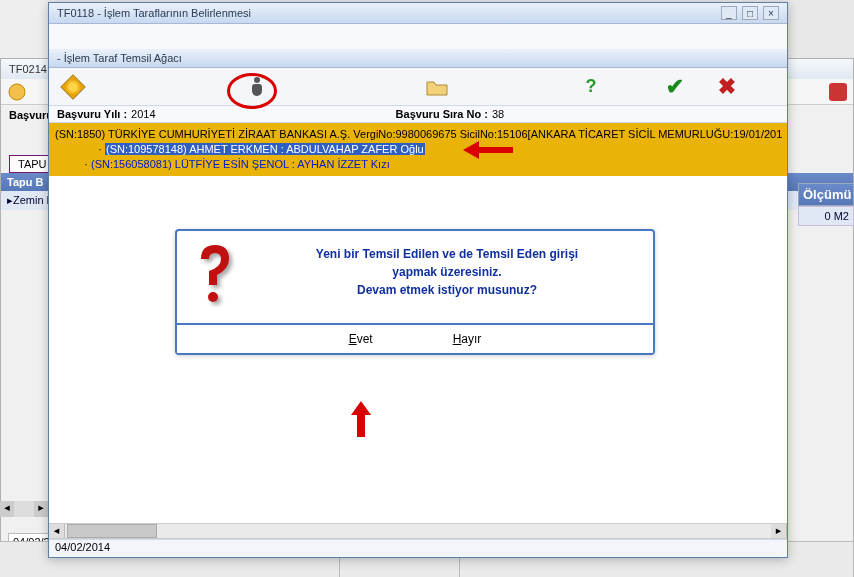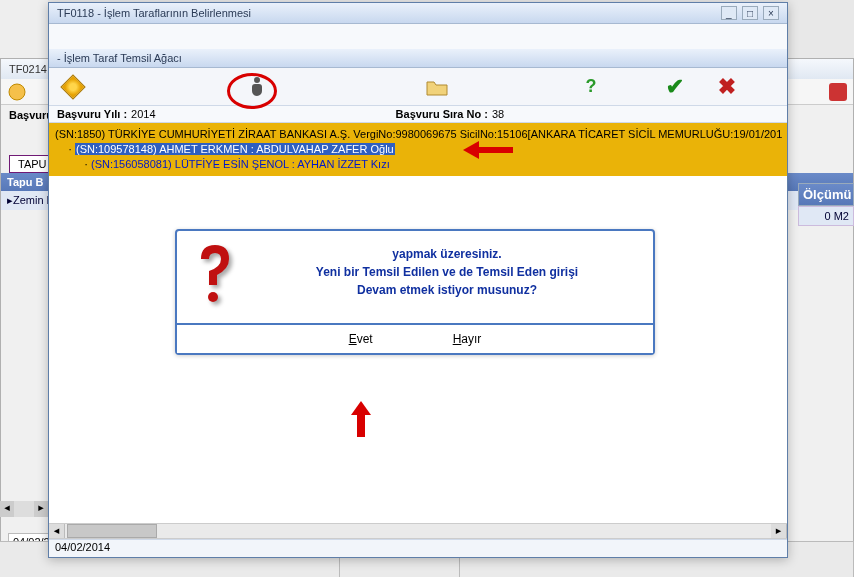--- a/index.html
+++ b/index.html
@@ -192,21 +192,21 @@
     background: #eab308;
     color: #000;
   }
   .tree .node { white-space: nowrap; }
   .tree .sel {
     background: #2f5fc0;
     color: #fff;
     padding: 0 1px;
   }
   .tree .child { margin-left: 26px; color: #0018c8; }
-  .tree .child.selected { margin-left: 10px; }
+  .tree .child.selected { margin-left: 40px; }
   .tree-marker { display:inline-block; width:10px; text-align:center; color:#000; }
   .red-arrow {
     position:absolute;
     width:50px; height:18px;
     pointer-events:none;
   }
   .red-arrow .shaft {
     position:absolute; top:6px; right:0;
     width:34px; height:6px; background:#d80000;
   }
@@ -419,22 +419,22 @@
 
     <div class="dialog" style="top:106px;">
       <div class="dialog-body">
         <div class="qmark">
           <svg width="50" height="70" viewBox="0 0 50 70">
             <path d="M12 18 Q12 4 26 4 Q40 4 40 18 Q40 28 28 34 L28 44 L20 44 L20 30 Q32 26 32 18 Q32 12 26 12 Q20 12 20 18 Z" fill="#c01010"></path>
             <circle cx="24" cy="56" r="5" fill="#c01010"></circle>
           </svg>
         </div>
         <div class="dialog-text">
+          <div>Yeni bir Temsil Edilen ve de Temsil Eden girişi</div>
           <div>yapmak üzeresiniz.</div>
-          <div>Yeni bir Temsil Edilen ve de Temsil Eden girişi</div>
           <div>Devam etmek istiyor musunuz?</div>
         </div>
       </div>
       <div class="dialog-buttons">
         <button><span class="ul">E</span><span>vet</span></button>
         <button><span class="ul">H</span><span>ayır</span></button>
       </div>
     </div>
 
     <div class="red-arrow-up" style="top:278px; left:302px;">

